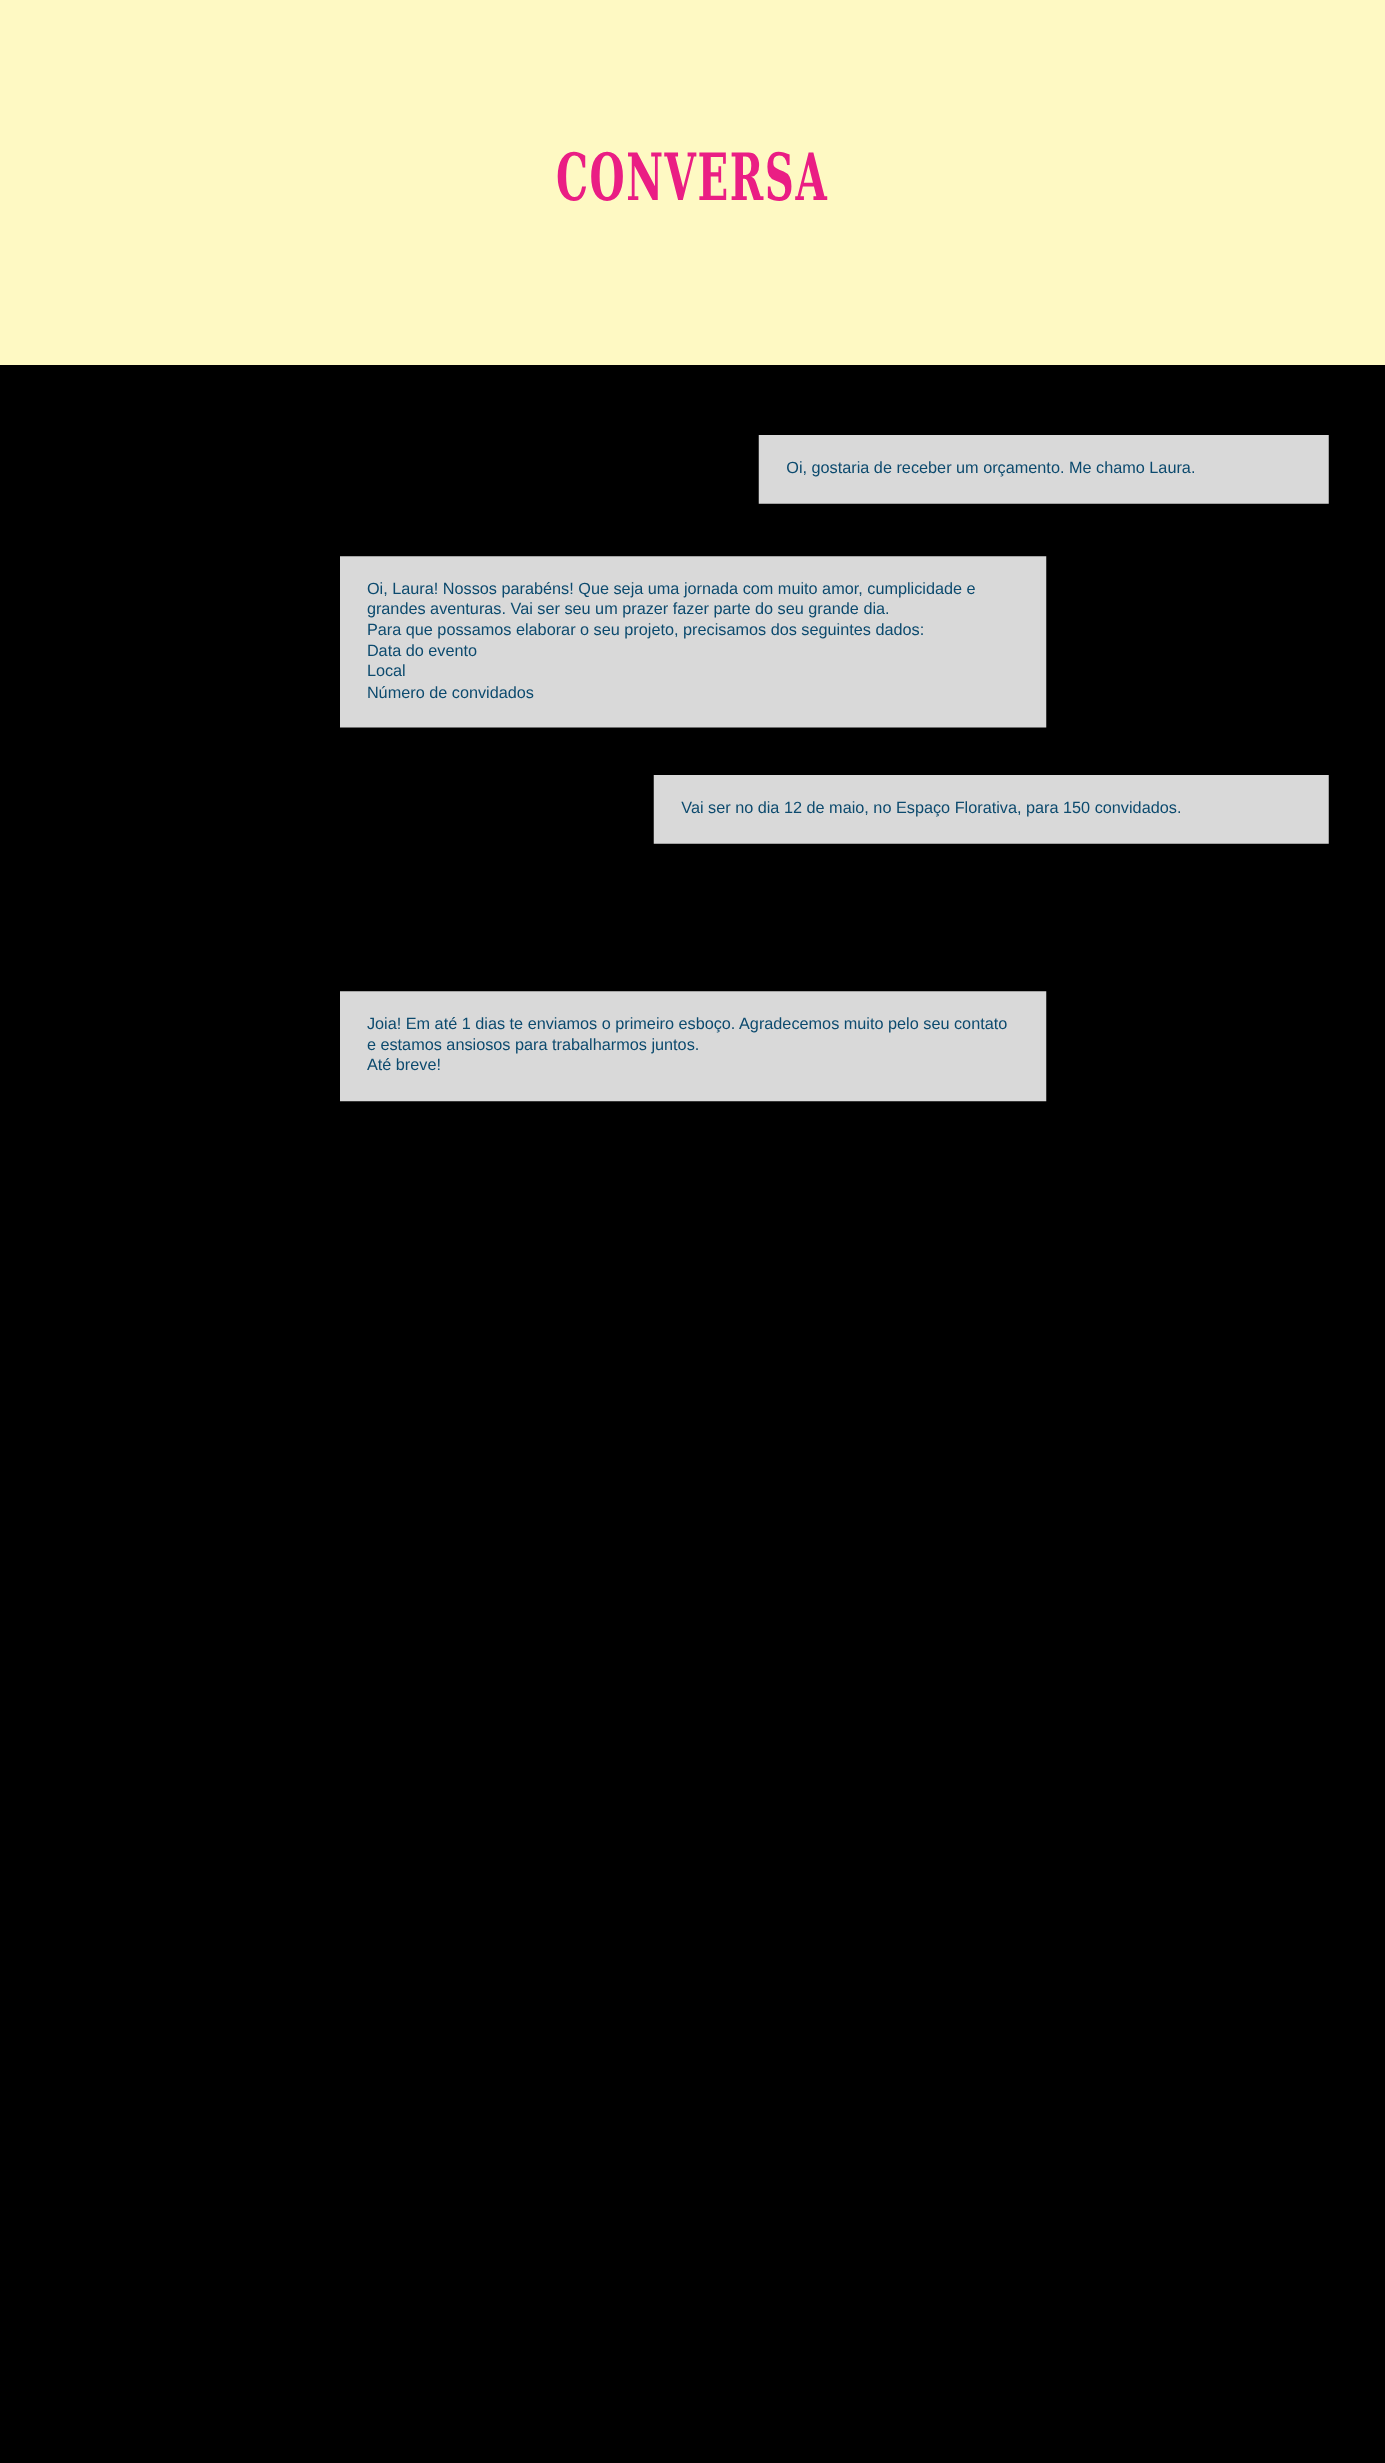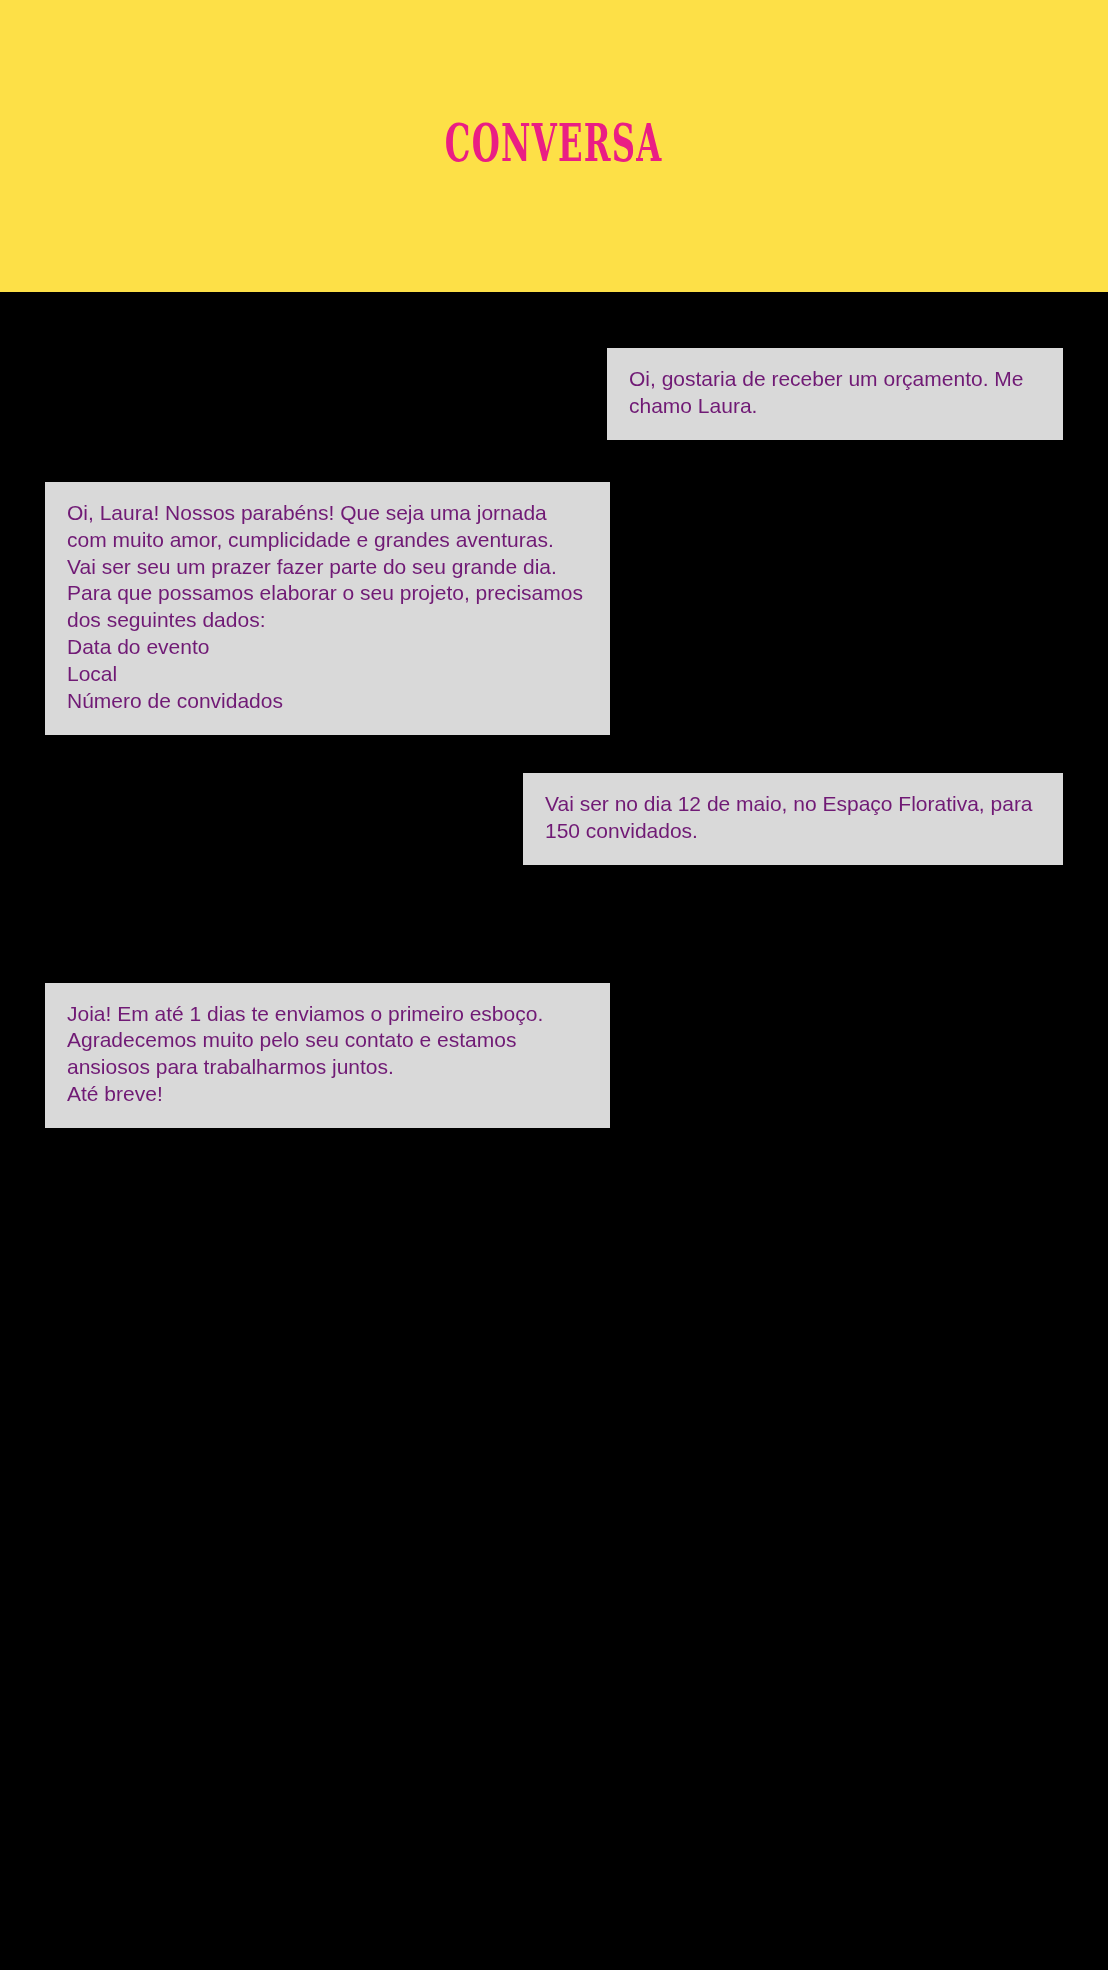--- a/index.html
+++ b/index.html
@@ -22,21 +22,21 @@
     background: #000000;
   }
 
   
   .header-band {
     position: absolute;
     top: 0;
     left: 0;
     width: 1108px;
     height: 292px;
-    background: #fde047;
+    background: #fef9c3;
     display: flex;
     align-items: center;
     justify-content: center;
   }
   .header-title {
     font-family: "DejaVu Serif", serif;
     font-weight: bold;
     font-size: 52px;
     letter-spacing: 2px;
     color: #ea1e84;
@@ -58,34 +58,34 @@
     box-sizing: border-box;
     padding: 56px 0 0 0;
   }
 
   .row {
     display: flex;
     width: 100%;
     box-sizing: border-box;
   }
   .row.left {
-    justify-content: flex-start;
+    justify-content: center;
     padding-left: 45px;
     padding-right: 45px;
   }
   .row.right {
     justify-content: flex-end;
     padding-left: 45px;
     padding-right: 45px;
   }
 
   .bubble {
     background: #d9d9d9;
-    color: #701a75;
-    font-size: 21px;
+    color: #0c4a6e;
+    font-size: 13px;
     line-height: 1.28;
     padding: 18px 22px 20px 22px;
     box-sizing: border-box;
     white-space: pre-line;
     border-radius: 0;
   }
   .bubble.left {
     width: 565px;
   }
   .bubble.right {

